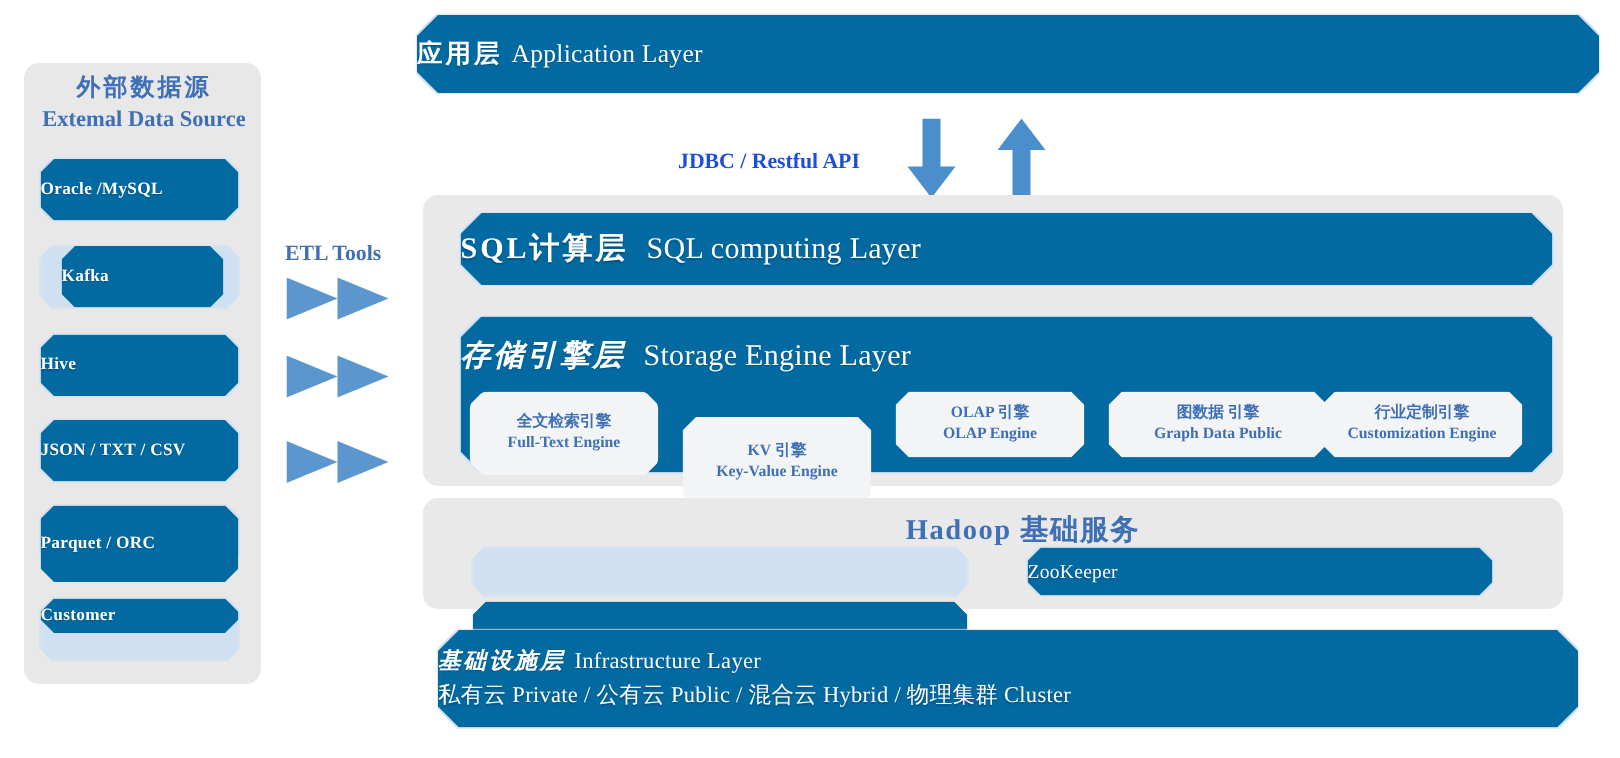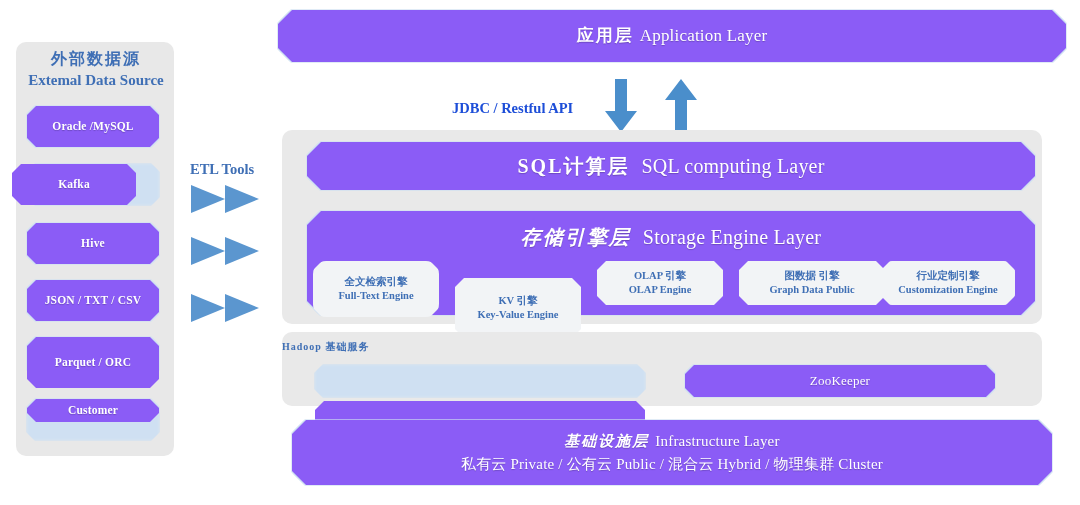--- a/index.html
+++ b/index.html
@@ -17,25 +17,25 @@
     background: #ffffff;
     overflow: hidden;
   }
 
   
   .oct {
     position: absolute;
     box-sizing: border-box;
     display: flex;
     flex-direction: column;
-    align-items: center;
+    align-items: flex-start;
     justify-content: center;
     text-align: center;
     color: #ffffff;
-    background: #8b5cf6;
+    background: #0369a1;
     clip-path: polygon(
       14px 0, calc(100% - 14px) 0,
       100% 14px, 100% calc(100% - 14px),
       calc(100% - 14px) 100%, 14px 100%,
       0 calc(100% - 14px), 0 14px);
     line-height: 1.25;
     text-shadow: 0 1px 1px rgba(0,0,0,0.22);
     letter-spacing: .2px;
   }
   .oct.sm {
@@ -124,24 +124,26 @@
     clip-path: polygon(
       9px 0, calc(100% - 9px) 0,
       100% 9px, 100% calc(100% - 9px),
       calc(100% - 9px) 100%, 9px 100%,
       0 calc(100% - 9px), 0 9px);
   }
 
   .hadoop-label {
     position: absolute;
     width: 100%;
-    color: #3f6fb5;
-    font-size: 10px;
+    text-align: center;
+    color: #3f6fb5;
+    font-size: 19px;
     font-weight: bold;
     letter-spacing: 1px;
+    padding-left: 20px;
   }
 
   .vert-label {
     position: absolute;
     color: #1d4ed8;
     font-size: 14.5px;
     font-weight: bold;
     white-space: nowrap;
   }
   .line1, .line2 { display: block; }
@@ -157,21 +159,21 @@
     <span class="cn">外部数据源</span>
     <span class="en">Extemal Data Source</span>
   </div>
 
   <div class="glow sm" style="left:26px; top:105px; width:134px; height:43px;"></div>
   <div class="oct sm src-box" style="left:27px; top:106px; width:132px; height:41px;">
     <span>Oracle /MySQL</span>
   </div>
 
   <div class="glow sm" style="left:26px; top:163px; width:134px; height:43px;"></div>
-  <div class="oct sm src-box" style="left:12px; top:164px; width:124px; height:41px;">
+  <div class="oct sm src-box" style="left:41px; top:164px; width:108px; height:41px;">
     <span>Kafka</span>
   </div>
 
   <div class="glow sm" style="left:26px; top:222px; width:134px; height:43px;"></div>
   <div class="oct sm src-box" style="left:27px; top:223px; width:132px; height:41px;">
     <span>Hive</span>
   </div>
 
   <div class="glow sm" style="left:26px; top:279px; width:134px; height:43px;"></div>
   <div class="oct sm src-box" style="left:27px; top:280px; width:132px; height:41px;">

